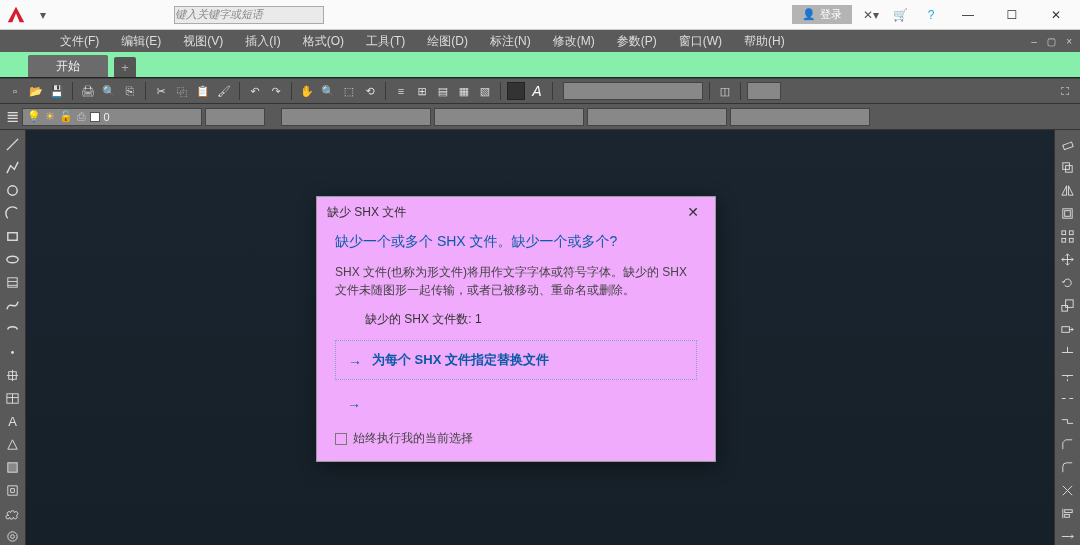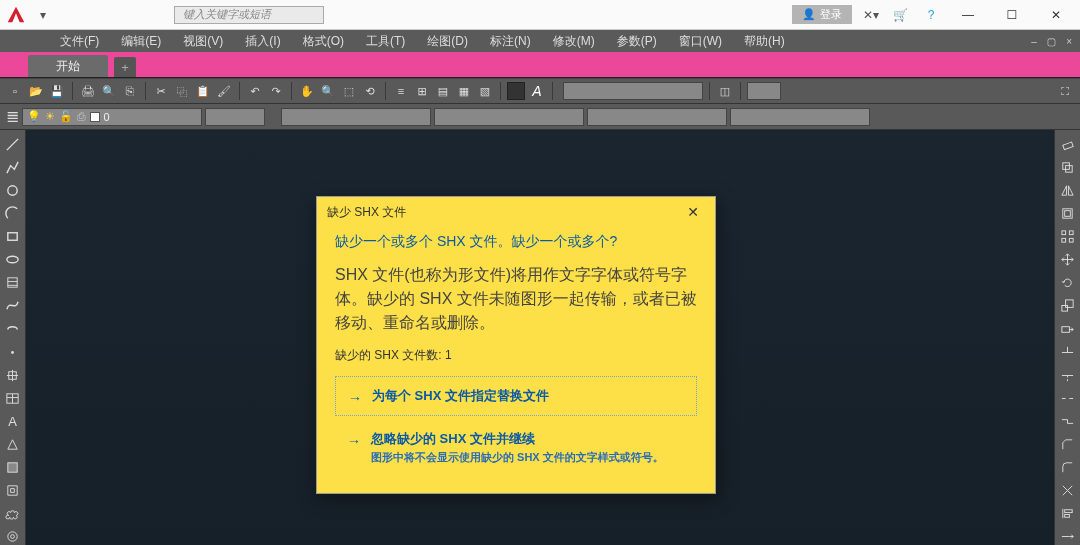--- a/index.html
+++ b/index.html
@@ -10,37 +10,37 @@
     font-size: 12px; color: #555; border-bottom: 1px solid #ccc;
   }
   .title-bar .logo { width: 32px; height: 30px; display:flex; align-items:center; justify-content:center; }
   .title-bar .logo svg { width: 22px; height: 22px; }
   .title-bar .title-center { flex: 0 0 auto; margin-left: 160px; display:flex; gap:20px; }
   .title-bar .title-text { color: #666; }
   .title-bar .title-file { color: #555; }
   .title-bar .search-box {
     margin-left: 120px; width: 150px; height: 18px; background: #eaeaea;
     border: 1px solid #aaa; font-size: 11px; color: #888; font-style: italic;
-    padding: 0 8px; display:flex; align-items:center;
+    padding: 0 0; display:flex; align-items:center;
   }
   .title-bar .right-controls { margin-left: auto; display: flex; align-items: center; gap: 8px; padding-right: 6px; }
   .title-bar .login { background: #b4b4b4; color: #fff; font-size: 11px; padding: 2px 10px; display:flex; align-items:center; gap:4px; }
   .title-bar .ctrl-icon { width: 22px; height: 18px; display:flex; align-items:center; justify-content:center; color:#555; font-size:12px; }
   .title-bar .win-btn { width: 36px; height: 28px; display:flex; align-items:center; justify-content:center; color:#333; font-size:12px; }
 
   .menu-bar {
     height: 22px; background: #5a5a5a; display: flex; align-items: center;
     font-size: 12px; color: #ddd; padding-left: 50px; gap: 2px; position:relative;
   }
   .menu-bar .menu-item { padding: 2px 10px; }
   .menu-bar .mini-controls { position:absolute; right:4px; display:flex; gap:2px; }
   .menu-bar .mini-controls span { color:#ccc; font-size:10px; padding:0 4px;}
 
   .tabs-row {
-    height: 26px; background: #ec4899; display: flex; align-items: flex-end;
+    height: 26px; background: #86efac; display: flex; align-items: flex-end;
     padding-left: 28px; gap: 6px; border-bottom: 1px solid #222;
   }
   .tabs-row .tab {
     height: 22px; background: #6b6b6b; color: #eee; font-size: 12px;
     padding: 2px 28px; border-radius: 2px 2px 0 0; display:flex; align-items:center;
   }
   .tabs-row .tab-add {
     height: 20px; width: 22px; background: #555; color:#aaa;
     display:flex; align-items:center; justify-content:center; font-size:13px;
     border-radius: 2px 2px 0 0;
@@ -79,33 +79,33 @@
     width: 26px; background: #595959; display: flex; flex-direction: column;
     align-items: center; padding-top: 6px; gap: 6px;
   }
   .right-toolbar { border-left:1px solid #333; }
   .left-toolbar { border-right:1px solid #333; }
   .side-icon { width:18px; height:18px; display:flex; align-items:center; justify-content:center; color:#ddd; }
   .side-icon svg { width:15px; height:15px; }
   .canvas { flex:1; background: linear-gradient(#1a2530,#162028); position:relative; }
 
   .dialog {
-    position: absolute; left: 316px; top: 196px; width: 400px; background: #fde047;
+    position: absolute; left: 316px; top: 196px; width: 400px; background: #f0abfc;
     border: 1px solid #999; box-shadow: 2px 4px 18px rgba(0,0,0,0.4);
     font-size: 12px; color: #333;
   }
   .dialog .dlg-title {
     height: 30px; display:flex; align-items:center; padding: 0 10px;
     font-size: 12px; color: #333; justify-content:space-between;
   }
   .dialog .dlg-close { font-size:14px; color:#333; padding:2px 6px; }
   .dialog .dlg-body { padding: 6px 18px 14px 18px; }
   .dialog .dlg-heading { color: #0a5aa8; font-size: 14px; margin-bottom: 12px; }
-  .dialog .dlg-text { color: #444; font-size: 16px; line-height: 1.5; margin-bottom: 12px; }
-  .dialog .dlg-count { color:#333; font-size:12px; margin-bottom: 12px; }
+  .dialog .dlg-text { color: #444; font-size: 12px; line-height: 1.5; margin-bottom: 12px; }
+  .dialog .dlg-count { color:#333; font-size:12px; margin-bottom: 12px; margin-left: 30px; }
   .dialog .option {
     border: 1px solid #bcd; padding: 10px 12px; display:flex; gap:10px;
     align-items:flex-start; color:#0a5aa8; font-size:13px; margin-bottom: 8px;
   }
   .dialog .option.dotted { border:1px dotted #7aa6cf; }
   .dialog .option .arrow { color:#0a5aa8; font-size:14px; line-height:1; margin-top:2px;}
   .dialog .option .opt-main { display:flex; flex-direction:column; gap:2px;font-weight:bold; }
   .dialog .option .opt-sub { color:#2a6db8; font-size:11px; }
   .dialog .option.no-border { border:none; padding:6px 12px; }
   .dialog .dlg-footer { display:flex; align-items:center; gap:6px; padding-top:6px; color:#444; font-size:12px;}
@@ -446,20 +446,20 @@
 
     <div class="option dotted">
       <span class="arrow">→</span>
       <div class="opt-main">
         <span>为每个 SHX 文件指定替换文件</span>
       </div>
     </div>
 
     <div class="option no-border">
       <span class="arrow">→</span>
-      <div class="opt-main">
-        <span>忽略缺少的 SHX 文件并继续</span>
-        <span class="opt-sub">图形中将不会显示使用缺少的 SHX 文件的文字样式或符号。</span>
-      </div>
     </div>
 
+    <div class="dlg-footer">
+      <span class="chk"></span>
+      <span>始终执行我的当前选择</span>
+    </div>
   </div>
 </div>
 
 </body></html>

